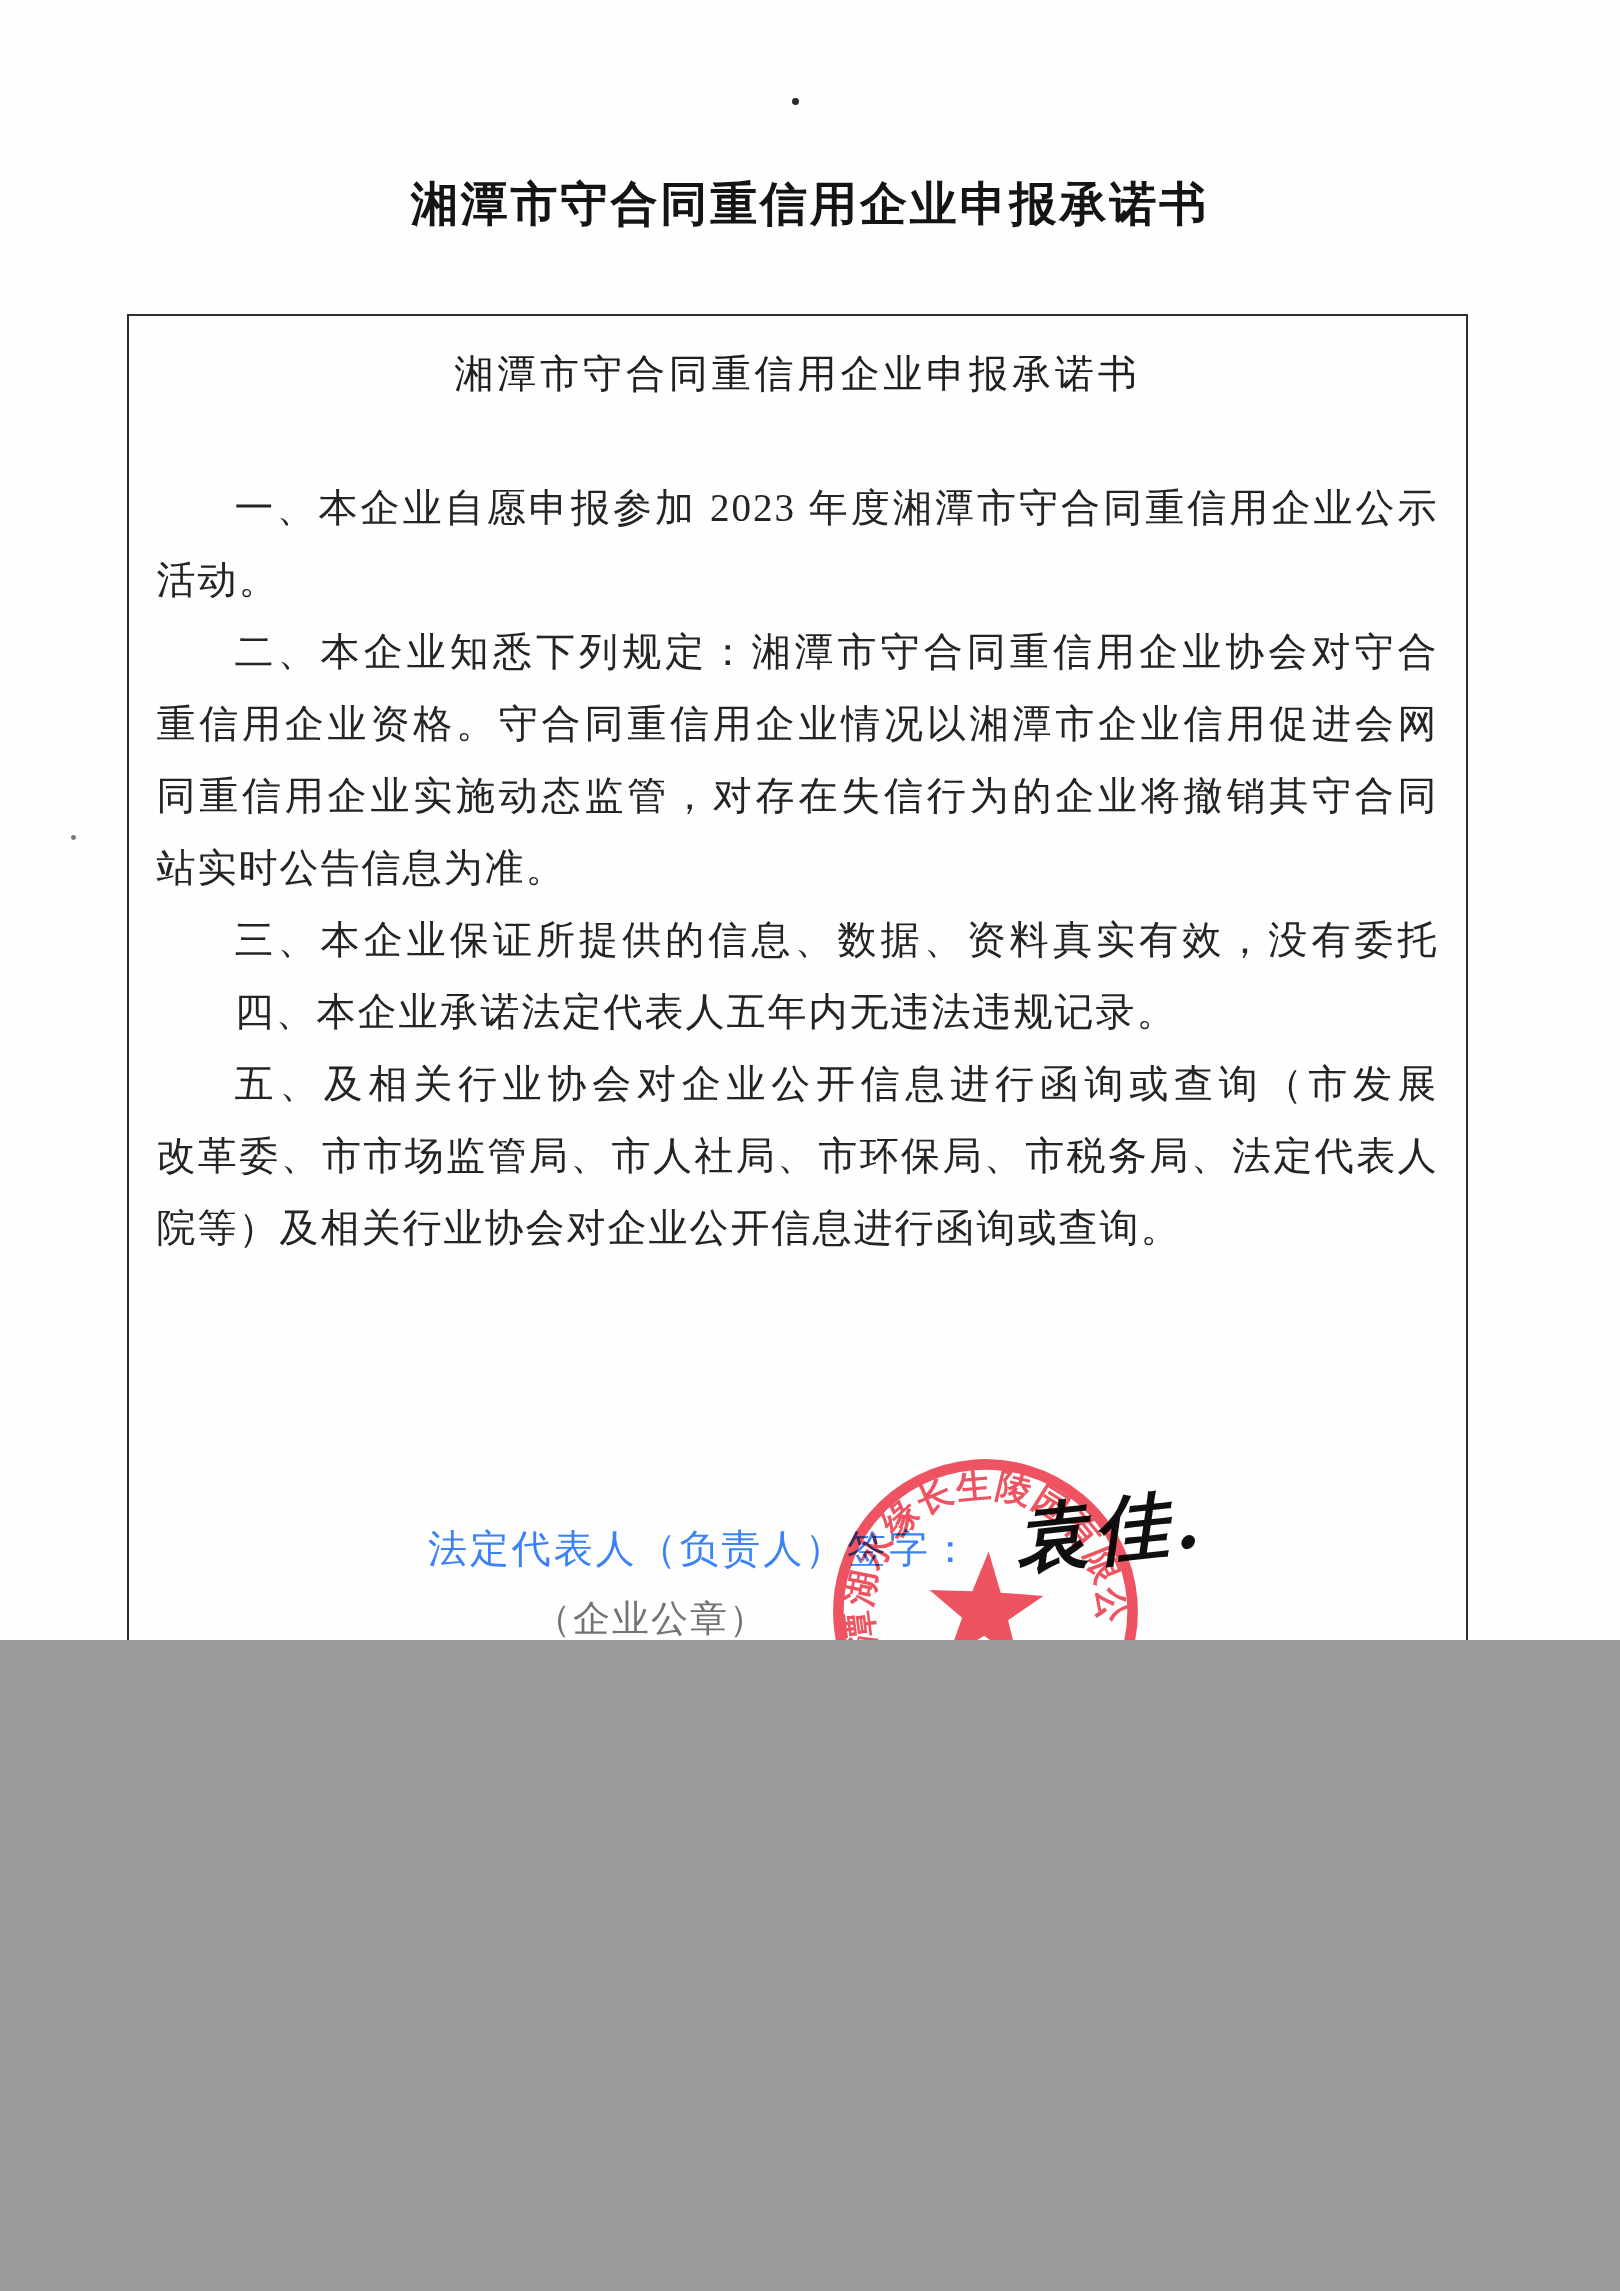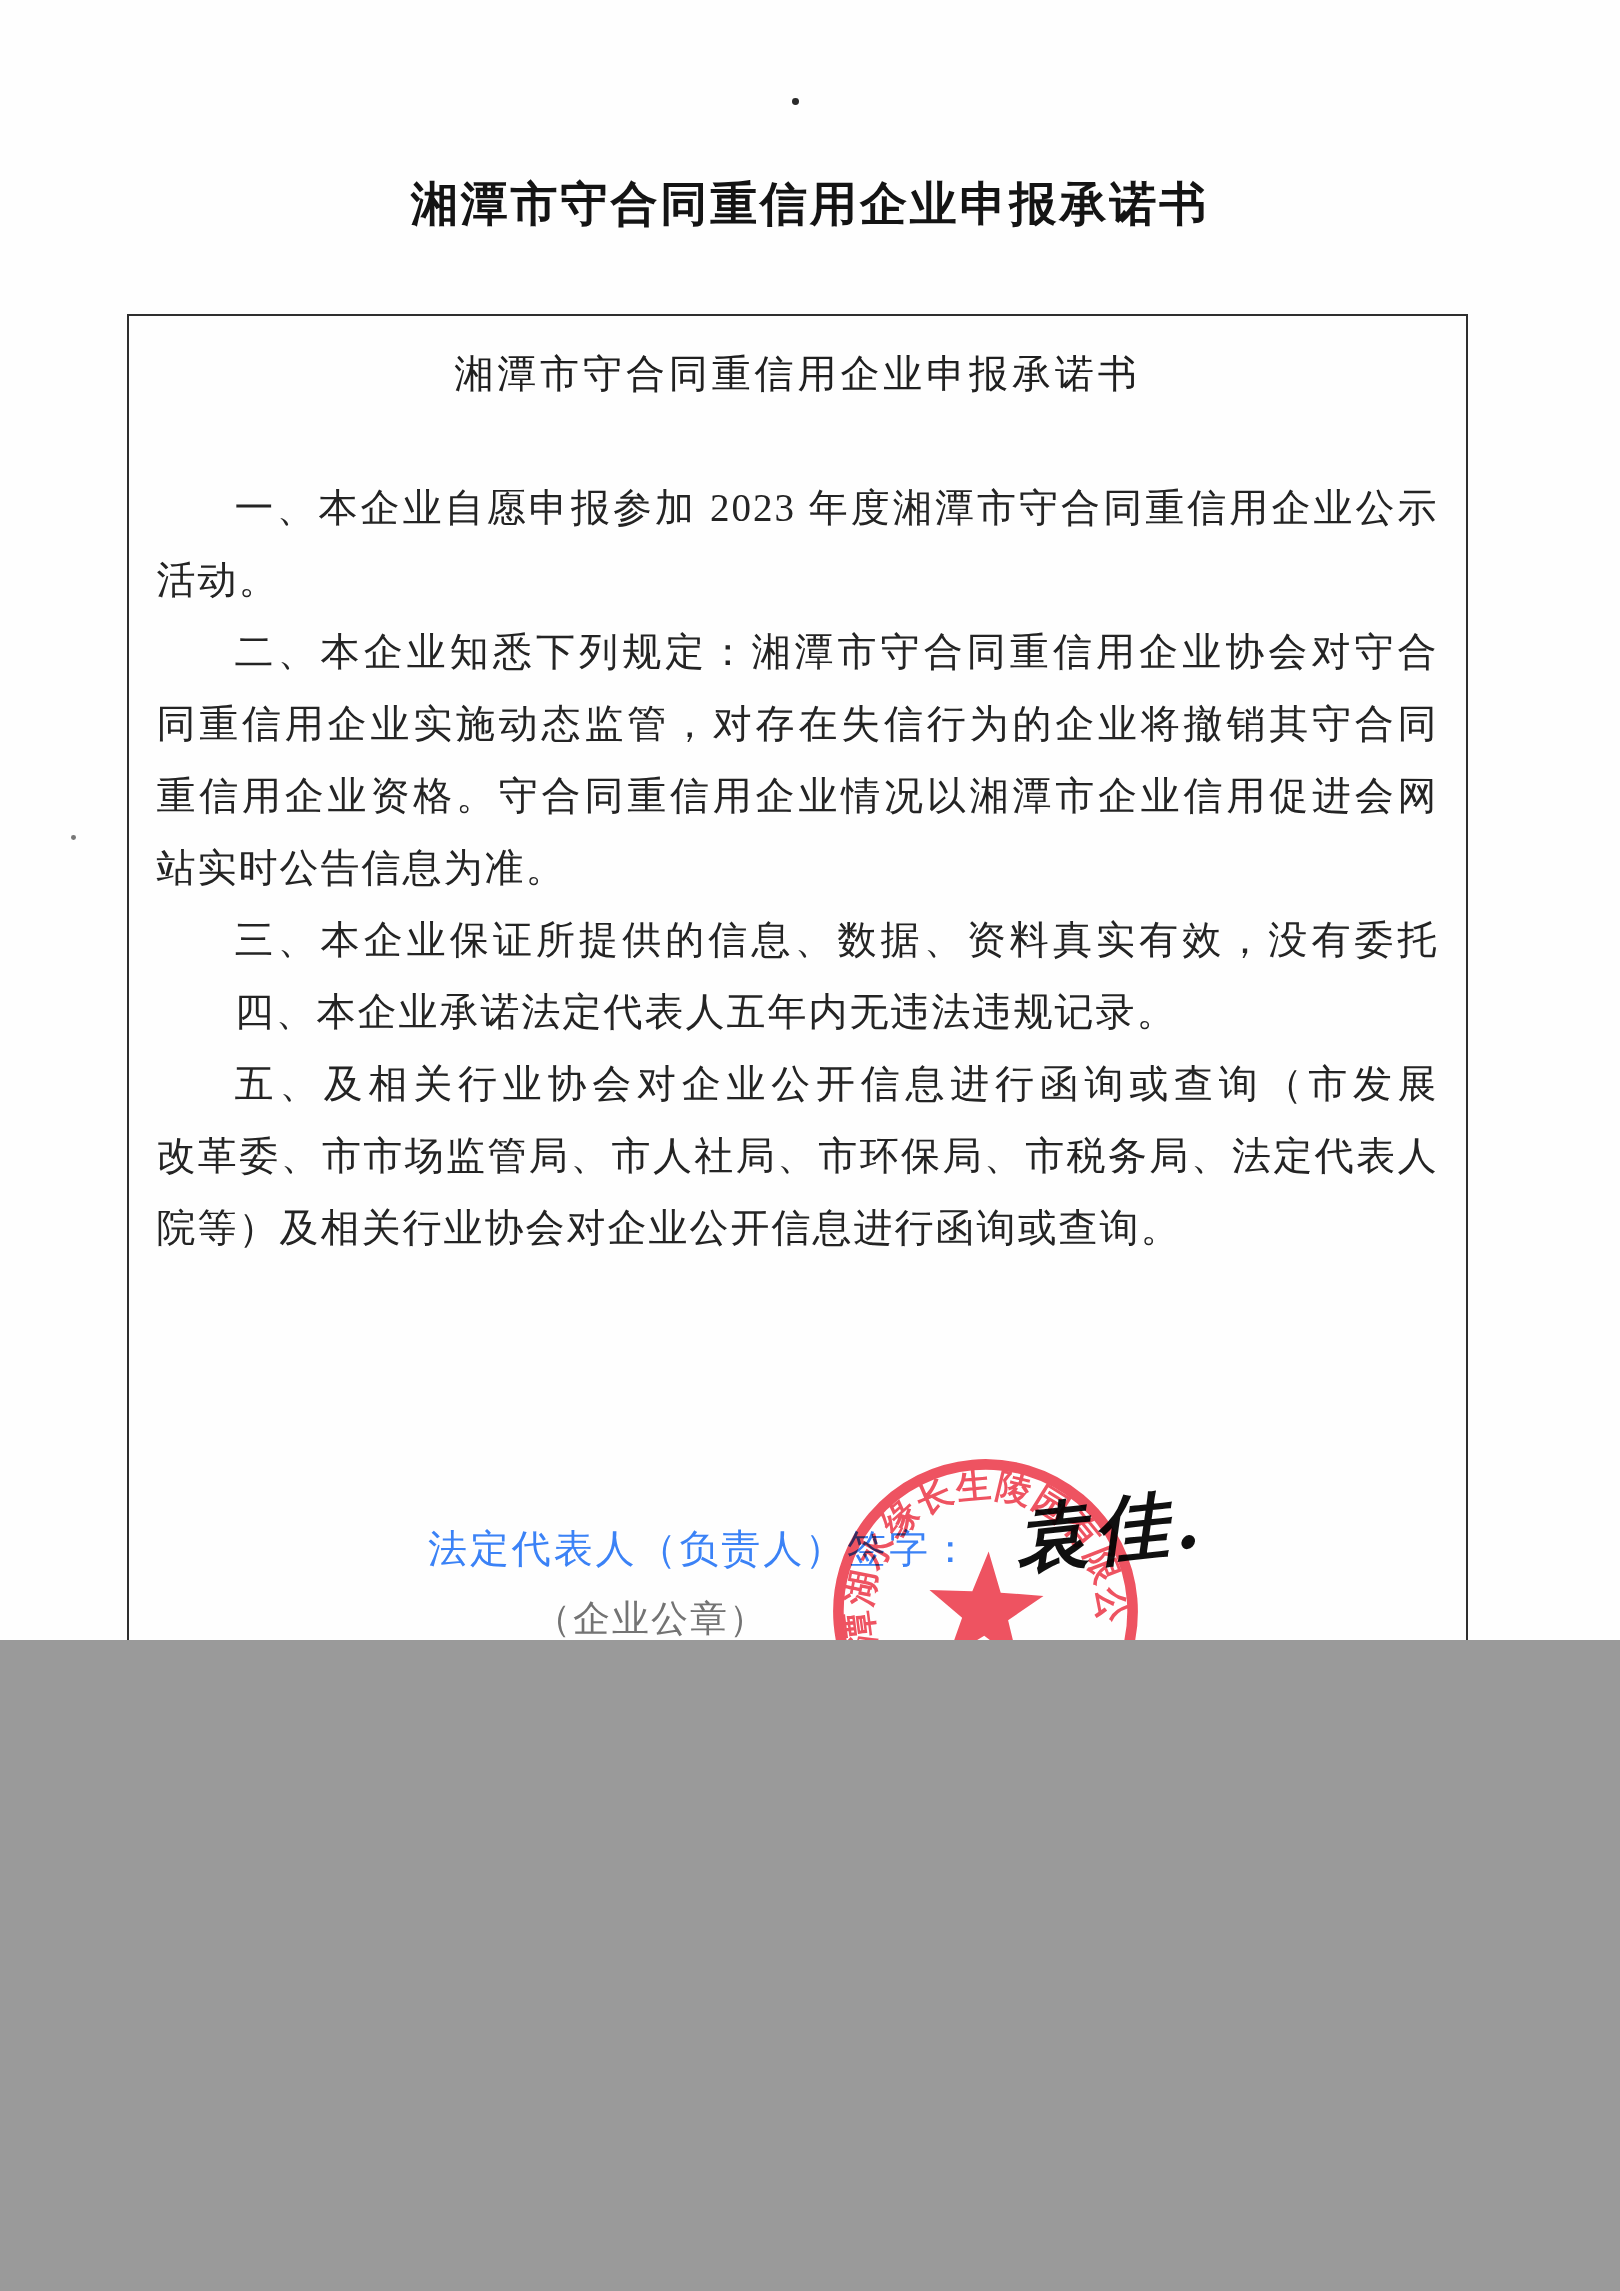--- a/index.html
+++ b/index.html
@@ -105,22 +105,22 @@
   <div class="main-title">湘潭市守合同重信用企业申报承诺书</div>
 
   <div class="doc-box">
     <div class="inner-title">湘潭市守合同重信用企业申报承诺书</div>
 
     <div class="body-text">
       <div class="line full indent">一、本企业自愿申报参加 2023 年度湘潭市守合同重信用企业公示</div>
       <div class="line">活动。</div>
 
       <div class="line full indent">二、本企业知悉下列规定：湘潭市守合同重信用企业协会对守合</div>
+      <div class="line full">重信用企业资格。守合同重信用企业情况以湘潭市企业信用促进会网</div>
       <div class="line full">同重信用企业实施动态监管，对存在失信行为的企业将撤销其守合同</div>
-      <div class="line full">重信用企业资格。守合同重信用企业情况以湘潭市企业信用促进会网</div>
       <div class="line">站实时公告信息为准。</div>
 
       <div class="line full indent">三、本企业保证所提供的信息、数据、资料真实有效，没有委托</div>
 
       <div class="line indent">四、本企业承诺法定代表人五年内无违法违规记录。</div>
 
       <div class="line full indent">五、及相关行业协会对企业公开信息进行函询或查询（市发展</div>
       <div class="line full">改革委、市市场监管局、市人社局、市环保局、市税务局、法定代表人</div>
       <div class="line">院等）及相关行业协会对企业公开信息进行函询或查询。</div>
     </div>

